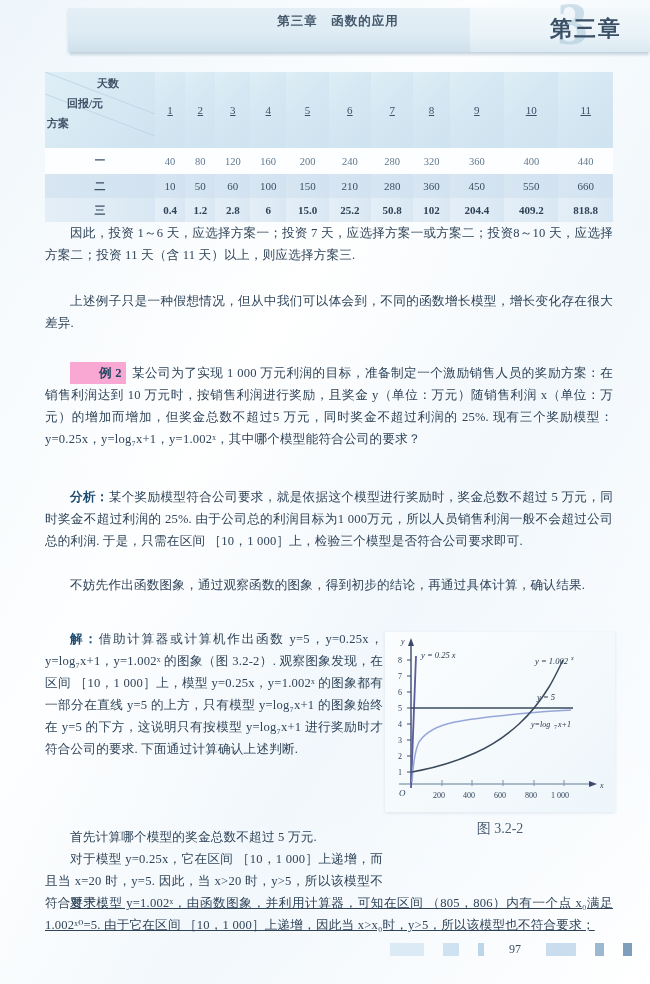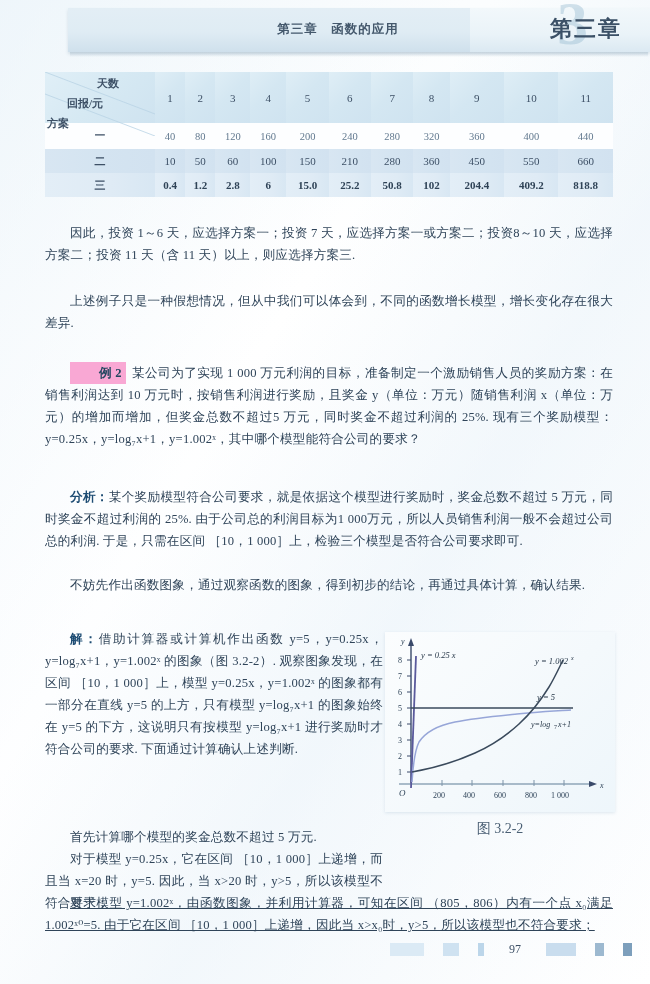--- a/index.html
+++ b/index.html
@@ -41,21 +41,21 @@
     box-shadow: 0 2px 3px rgba(120,150,170,0.25);
   }
   .header-band-right {
     position: absolute;
     right: 0; top: 0;
     width: 180px; height: 44px;
     background: linear-gradient(to bottom, #f2f8fb 0%, #eaf3f8 60%, #dbe9f2 100%);
   }
   .header-title {
     position: absolute;
-    left: 120px; top: 13px;
+    left: 120px; top: 5px;
     width: 300px;
     text-align: center;
     font-size: 12.5px;
     font-weight: bold;
     letter-spacing: 1px;
     color: #44586c;
   }
   .header-chapter {
     position: absolute;
     right: 28px; top: 6px;
@@ -92,23 +92,24 @@
     width: 568px;
     font-size: 11px;
     color: #3d5066;
   }
   table.data-table td, table.data-table th {
     text-align: center;
     padding: 0;
     font-weight: normal;
   }
   .thead-cell {
-    height: 51px;
+    height: 76px;
     background: linear-gradient(135deg, #dfeef6 0%, #d4e7f2 45%, #cfe3f0 100%);
     position: relative;
+    text-decoration: underline;
   }
   .corner-cell {
     width: 110px;
     position: relative;
     background: linear-gradient(135deg, #e0eff7 0%, #d6e9f3 50%, #cfe3f0 100%);
   }
   .corner-cell .c-days {
     position: absolute; left: 52px; top: 4px;
     font-size: 11px; font-weight: bold; color: #3d5066;
   }

